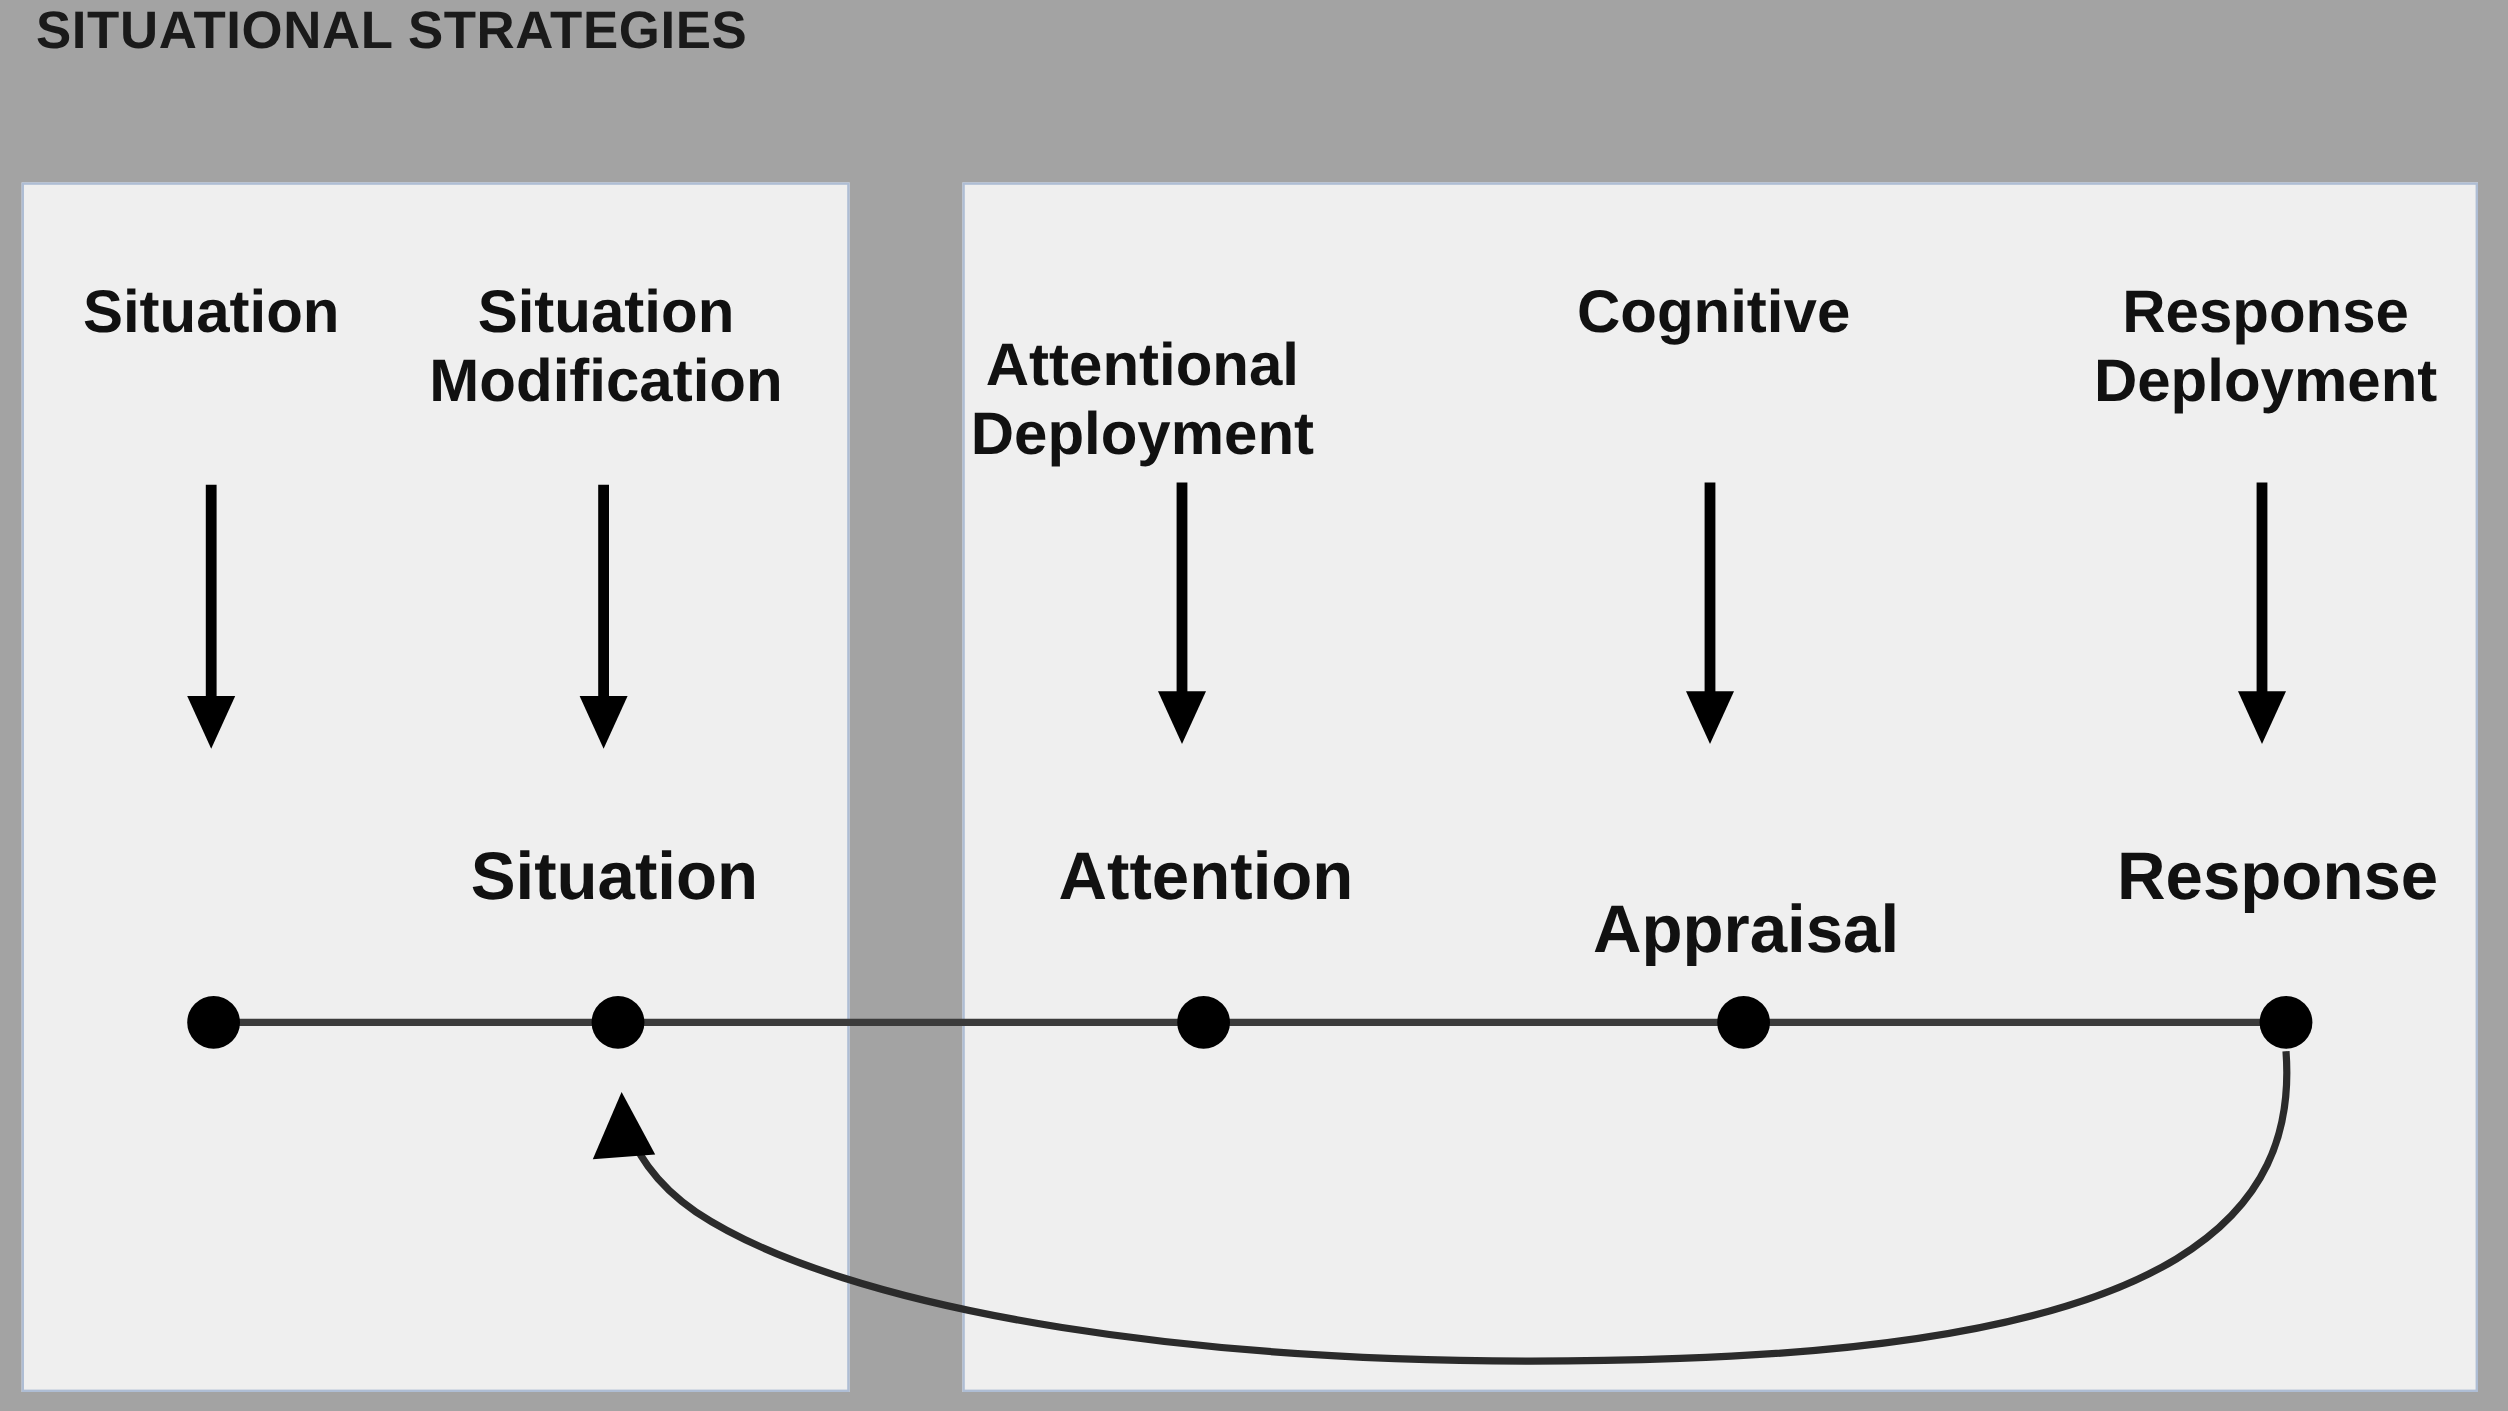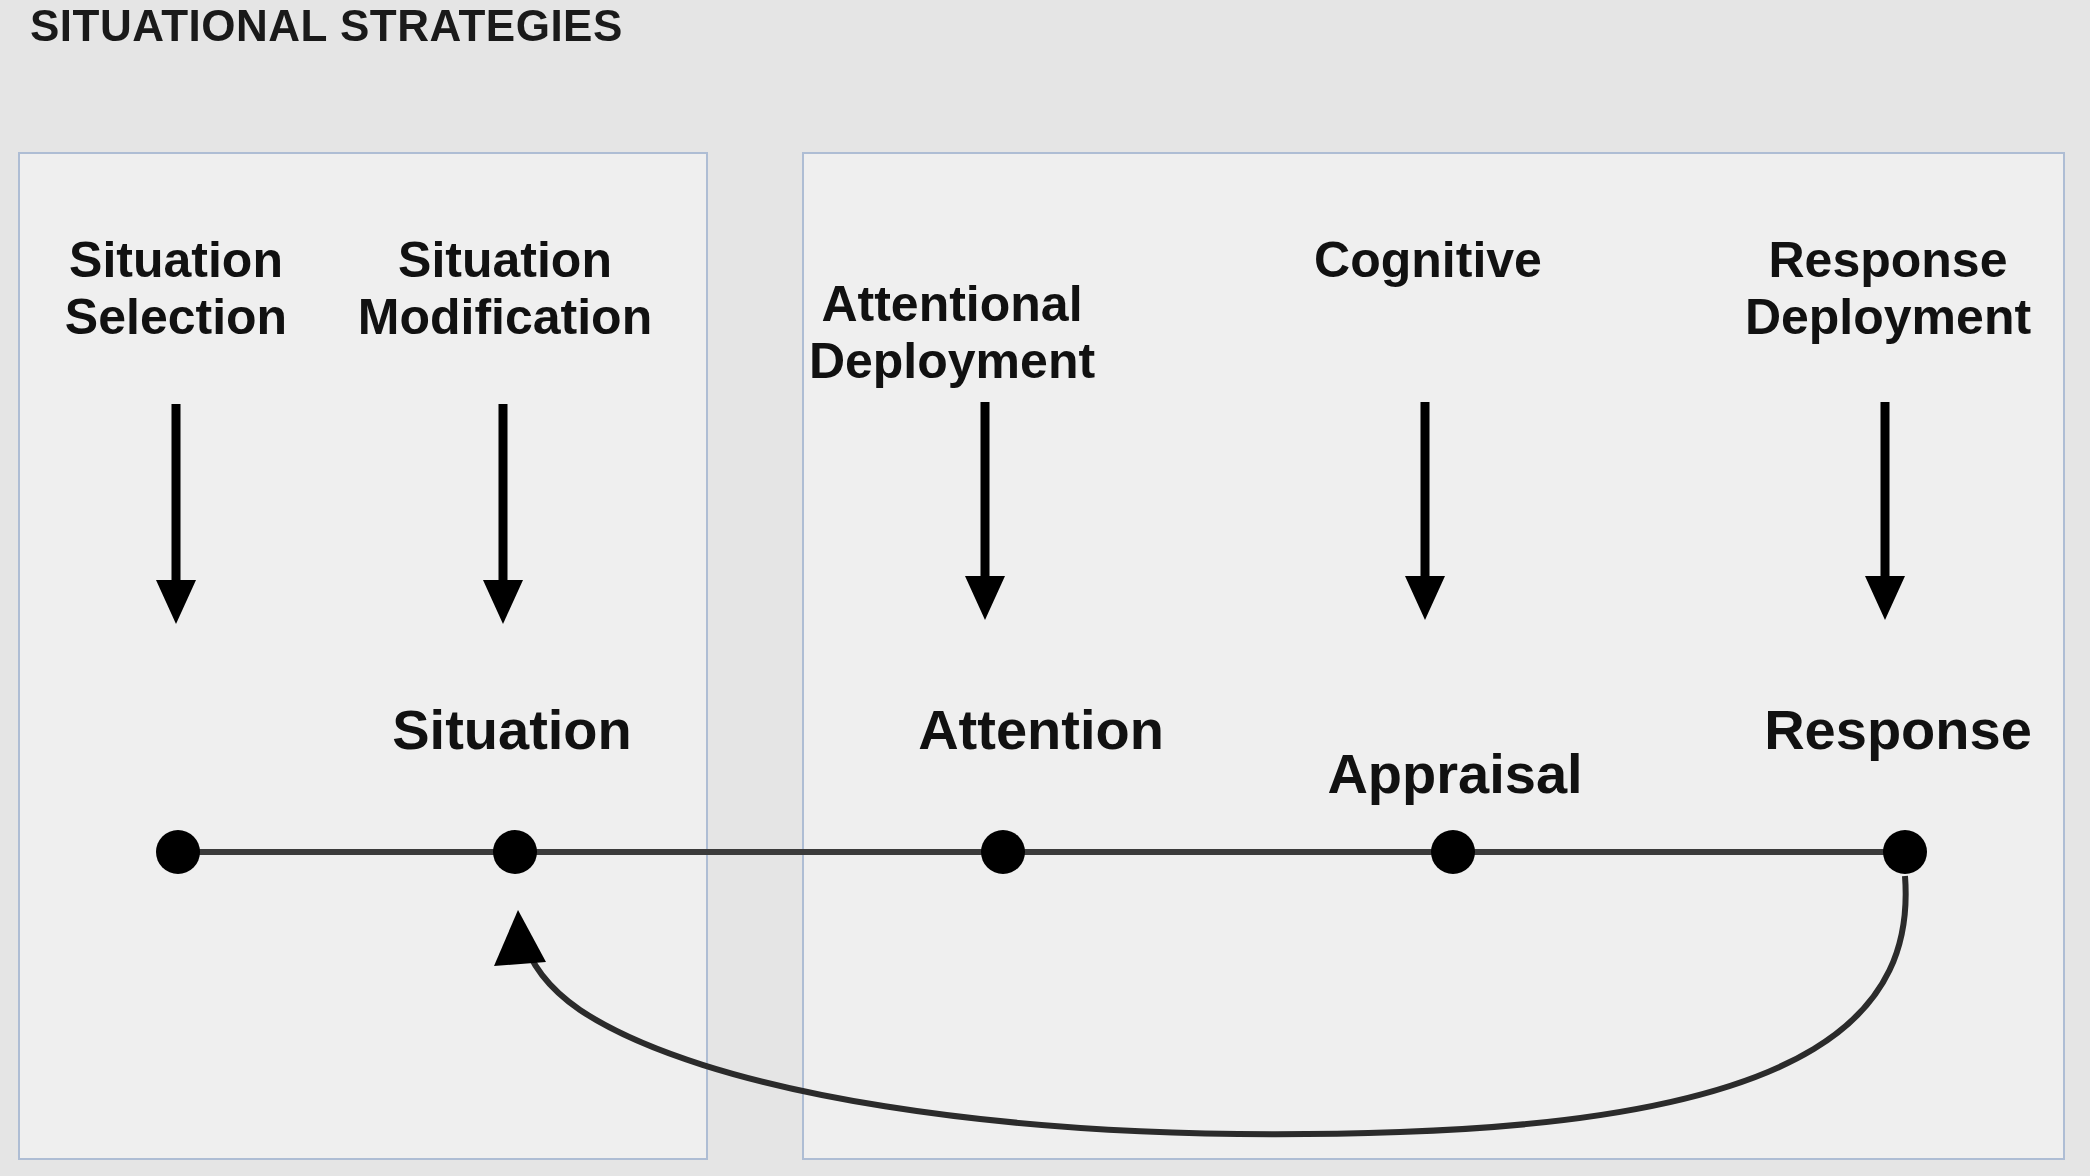--- a/index.html
+++ b/index.html
@@ -7,21 +7,21 @@
     padding: 0;
     background: #ffffff;
   }
   body {
     font-family: "Liberation Sans", sans-serif;
   }
   #canvas {
     position: relative;
     width: 2090px;
     height: 1176px;
-    background: #e5e5e5;
+    background: #a3a3a3;
     overflow: hidden;
   }
 
   
   .group-header {
     position: absolute;
     font-weight: bold;
     font-size: 44px;
     letter-spacing: 0.5px;
     color: #1a1a1a;
@@ -74,21 +74,21 @@
   .stage-label {
     position: absolute;
     font-weight: bold;
     font-size: 56px;
     color: #111111;
     white-space: nowrap;
     transform: translateX(-50%);
     line-height: 1;
   }
   #lbl-stage-situation { left: 512px;  top: 702px; }
-  #lbl-stage-attention { left: 1005px; top: 702px; margin-left: 36px; }
+  #lbl-stage-attention { left: 1005px; top: 702px; }
   #lbl-stage-appraisal { left: 1455px; top: 702px; margin-top: 44px; }
   #lbl-stage-response  { left: 1898px; top: 702px; }
 
   
   #overlay {
     position: absolute;
     left: 0;
     top: 0;
     width: 2090px;
     height: 1176px;
@@ -100,21 +100,20 @@
 
 <div id="canvas">
 
   <div class="group-header" id="hdr-situational">SITUATIONAL STRATEGIES</div>
 
   <div class="panel" id="panel-situational"></div>
   <div class="panel" id="panel-cognitive"></div>
 
   <div class="strategy-label" id="lbl-situation-selection">
     <span class="l1">Situation</span>
-    <span class="l2">Selection</span>
   </div>
 
   <div class="strategy-label" id="lbl-situation-modification">
     <span class="l1">Situation</span>
     <span class="l2">Modification</span>
   </div>
 
   <div class="strategy-label" id="lbl-attentional-deployment">
     <span class="l1">Attentional</span>
     <span class="l2">Deployment</span>

